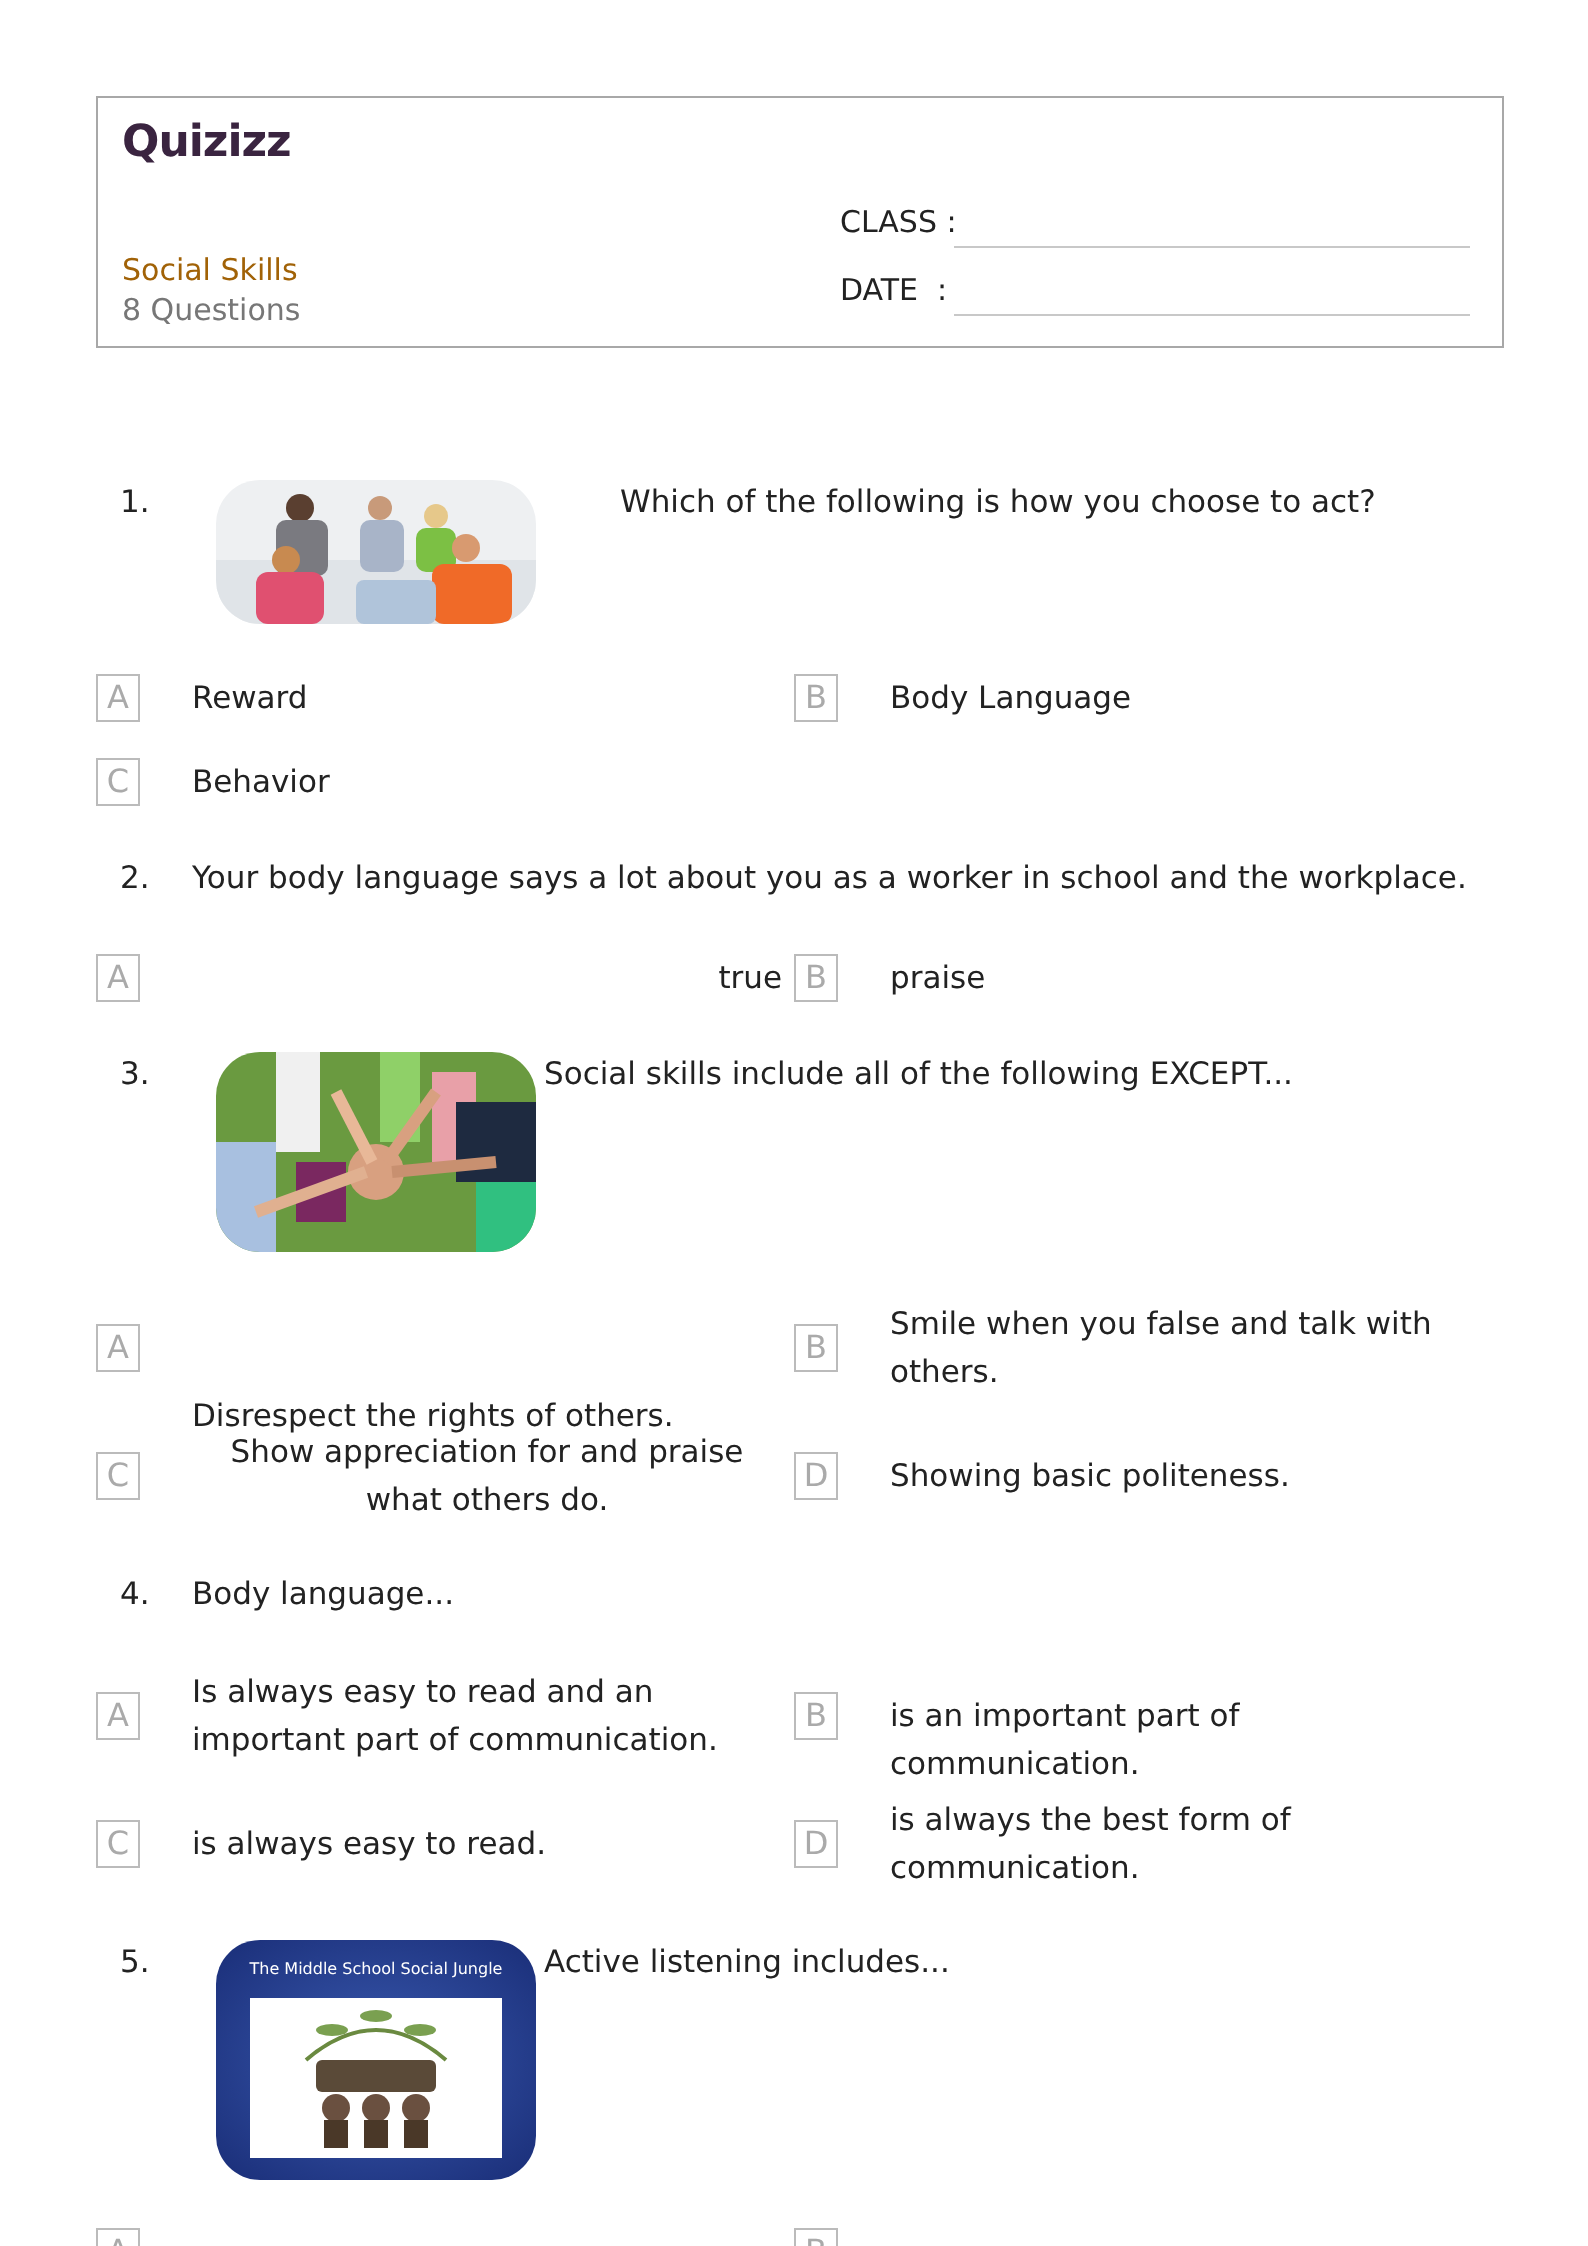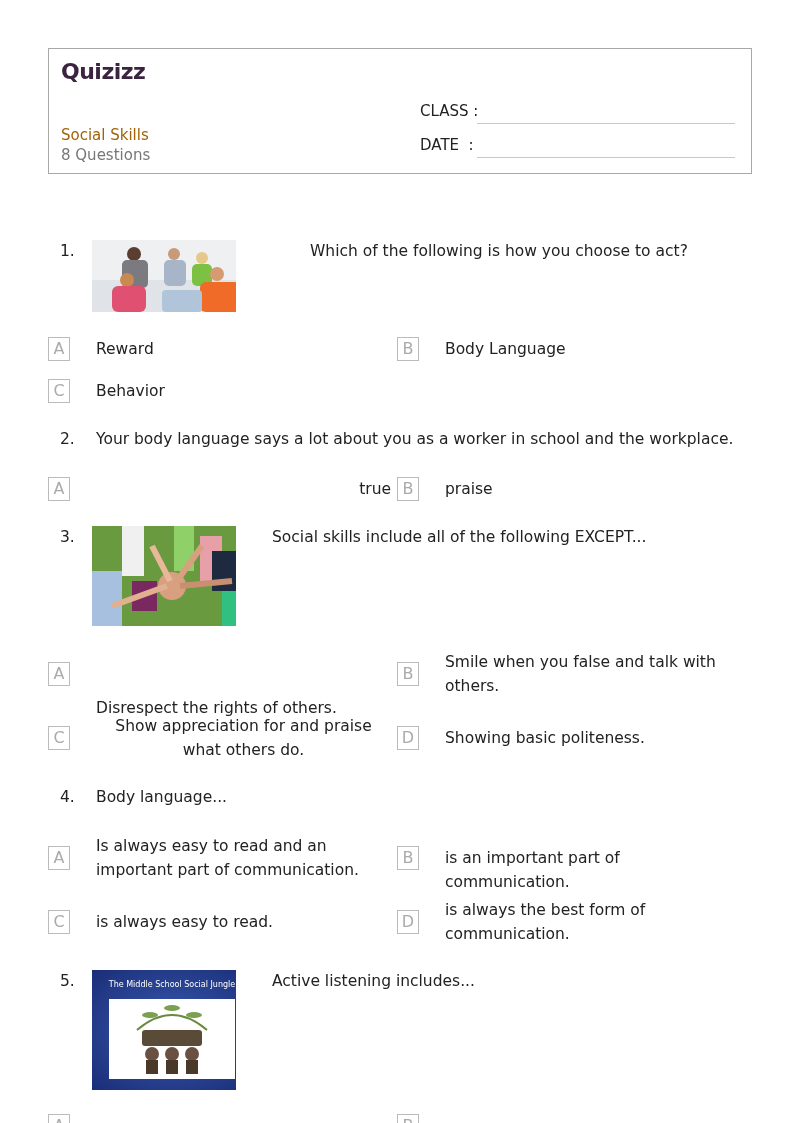--- a/index.html
+++ b/index.html
@@ -9,21 +9,21 @@
                 border: 1px solid #a8a8a8; box-sizing: border-box; }
   .logo { position: absolute; left: 12px; top: 10px; font-family: "DejaVu Sans", sans-serif;
           font-weight: bold; font-size: 22px; color: #3a2440; letter-spacing: -0.5px; }
   .ws-title { position: absolute; left: 12px; top: 77px; font-size: 15px; color: #a16207; }
   .ws-count { position: absolute; left: 12px; top: 97px; font-size: 15px; color: #777; }
   .field { position: absolute; left: 371px; font-size: 15px; color: #222; width: 315px; height: 24px; }
   .field .lbl { position: absolute; left: 0; top: 0; }
   .field .line { position: absolute; left: 57px; right: 0; top: 21px; border-bottom: 1px solid #c8c8c8; }
   .q { position: absolute; font-size: 15.5px; color: #222; }
   .qnum { position: absolute; left: 60px; font-size: 15.5px; color: #222; }
-  .qimg { position: absolute; left: 92px; width: 144px; overflow: hidden; }
+  .qimg { position: absolute; left: 108px; width: 160px; overflow: hidden; border-radius: 22px; }
   .letter { position: absolute; width: 22px; height: 24px; border: 1px solid #bbb; box-sizing: border-box;
             color: #aaa; font-size: 16px; text-align: center; line-height: 22px; }
   .opt { position: absolute; font-size: 15.5px; color: #222; line-height: 24px; width: 295px; }
 </style>
 </head>
 <body>
 
 <div class="header-box">
   <div class="logo">Quizizz</div>
   <div class="ws-title">Social Skills</div>

